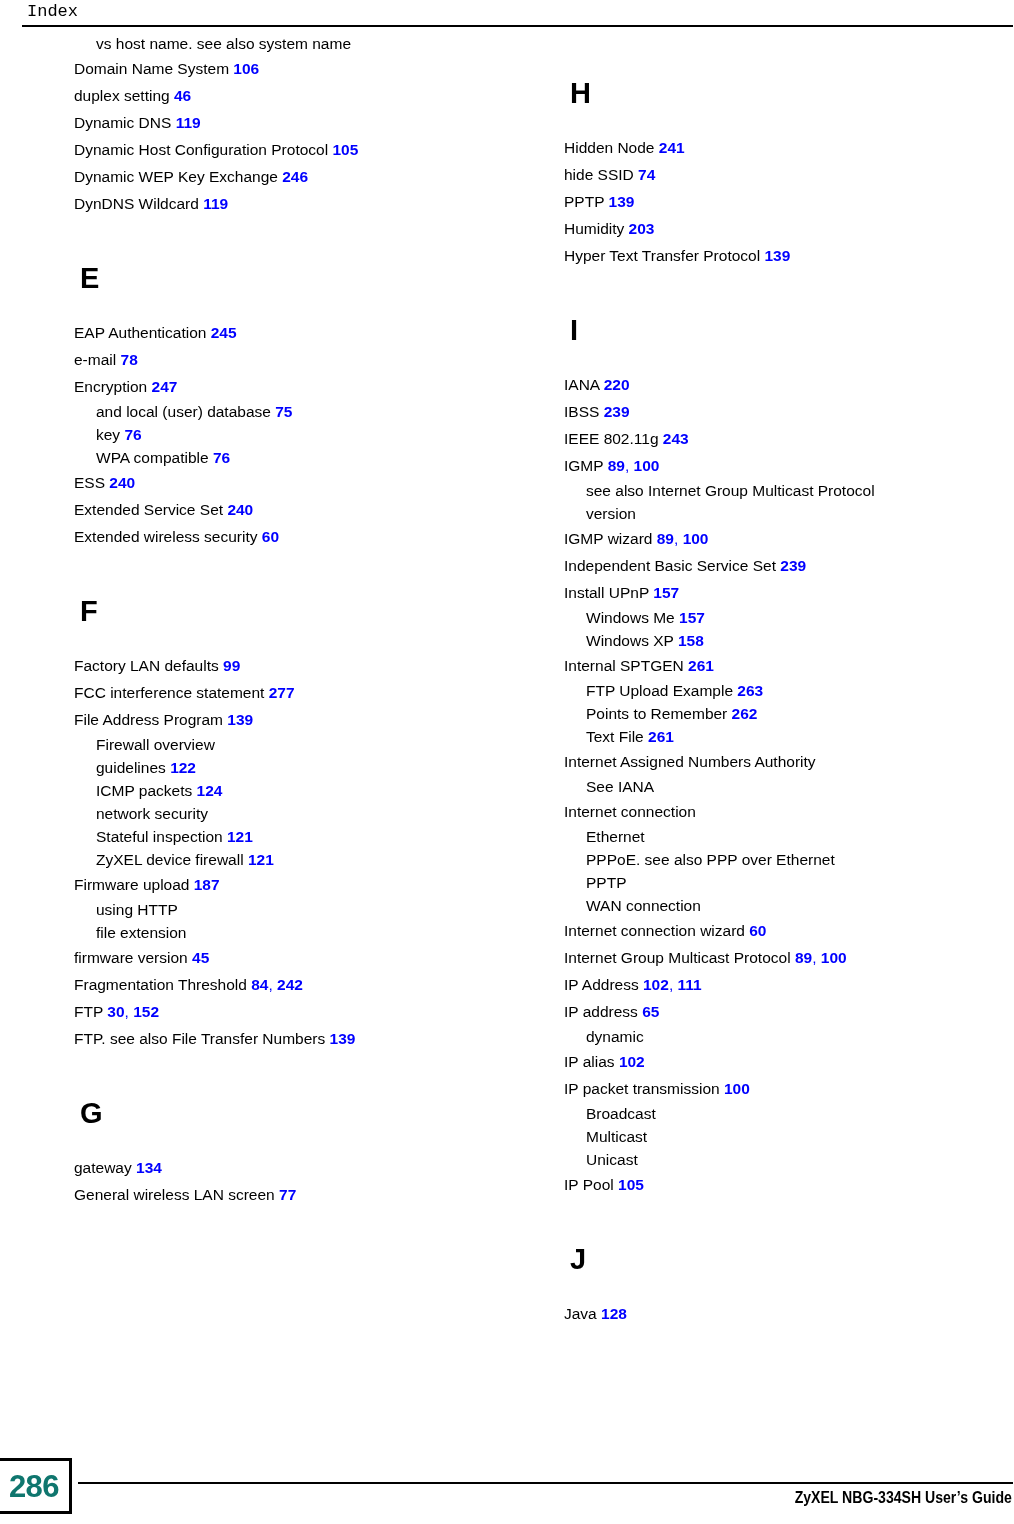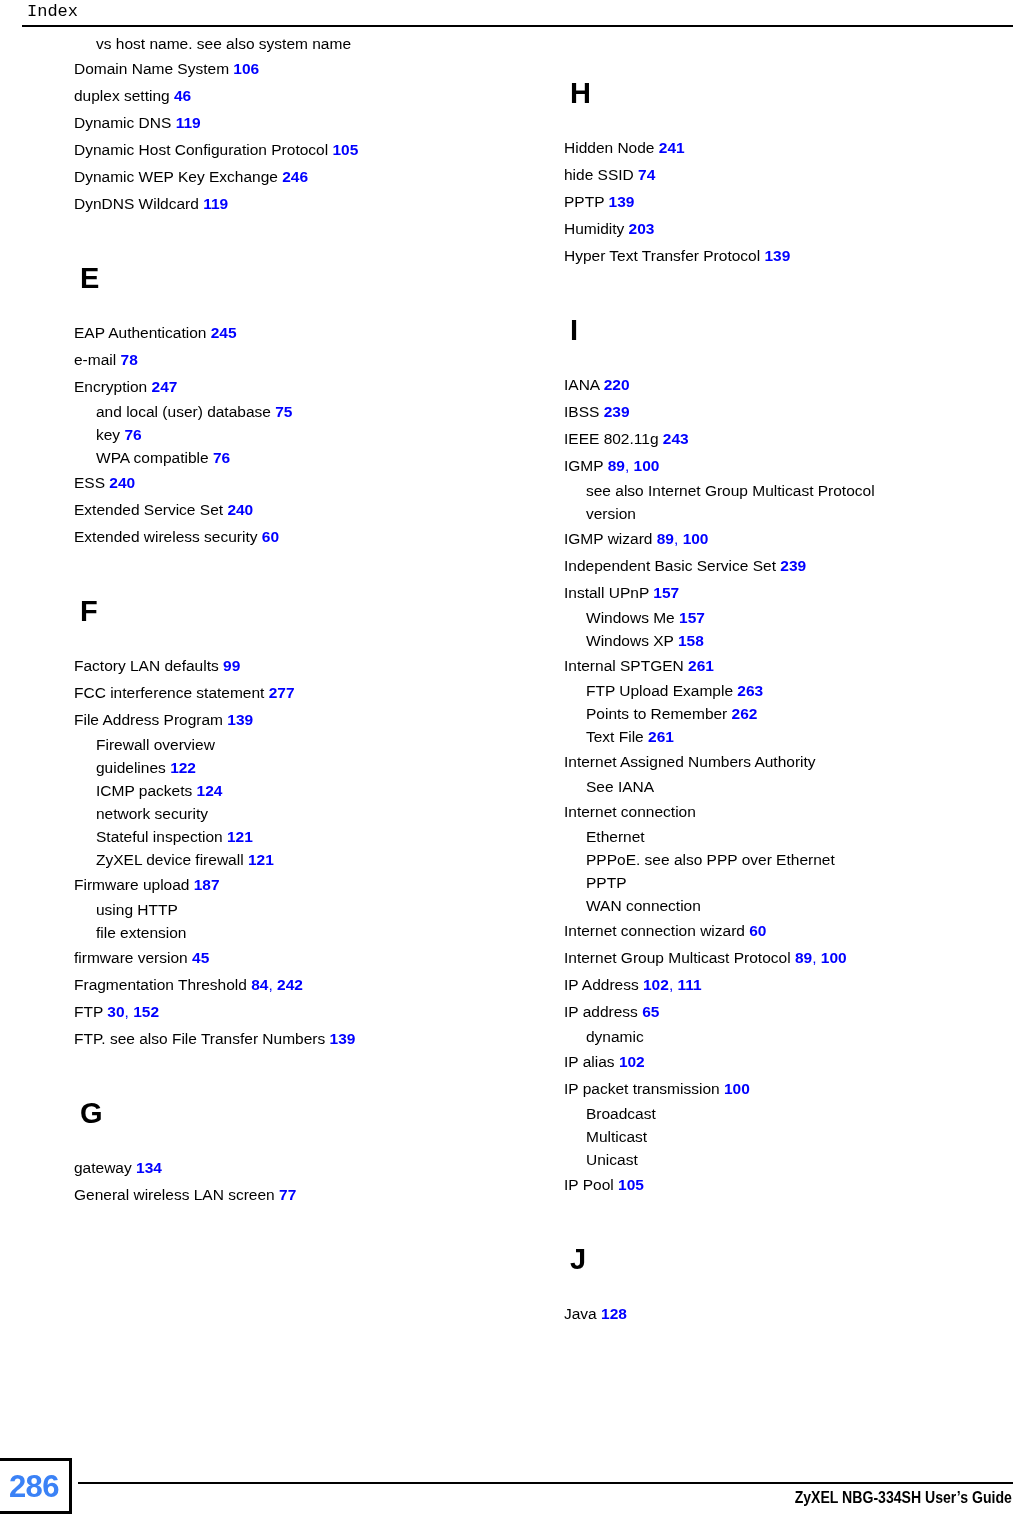--- a/index.html
+++ b/index.html
@@ -118,21 +118,21 @@
     box-sizing: border-box;
     background: #fff;
     display: flex;
     align-items: center;
     justify-content: center;
   }
   #page-number {
     font-size: 31px;
     font-weight: bold;
     line-height: 31px;
-    color: #3b82f6;
+    color: #0f766e;
     letter-spacing: -0.5px;
   }
   #guide-title {
     position: absolute;
     right: 2px;
     top: 1487px;
     font-size: 16px;
     line-height: 22px;
     font-weight: bold;
     color: #000;

